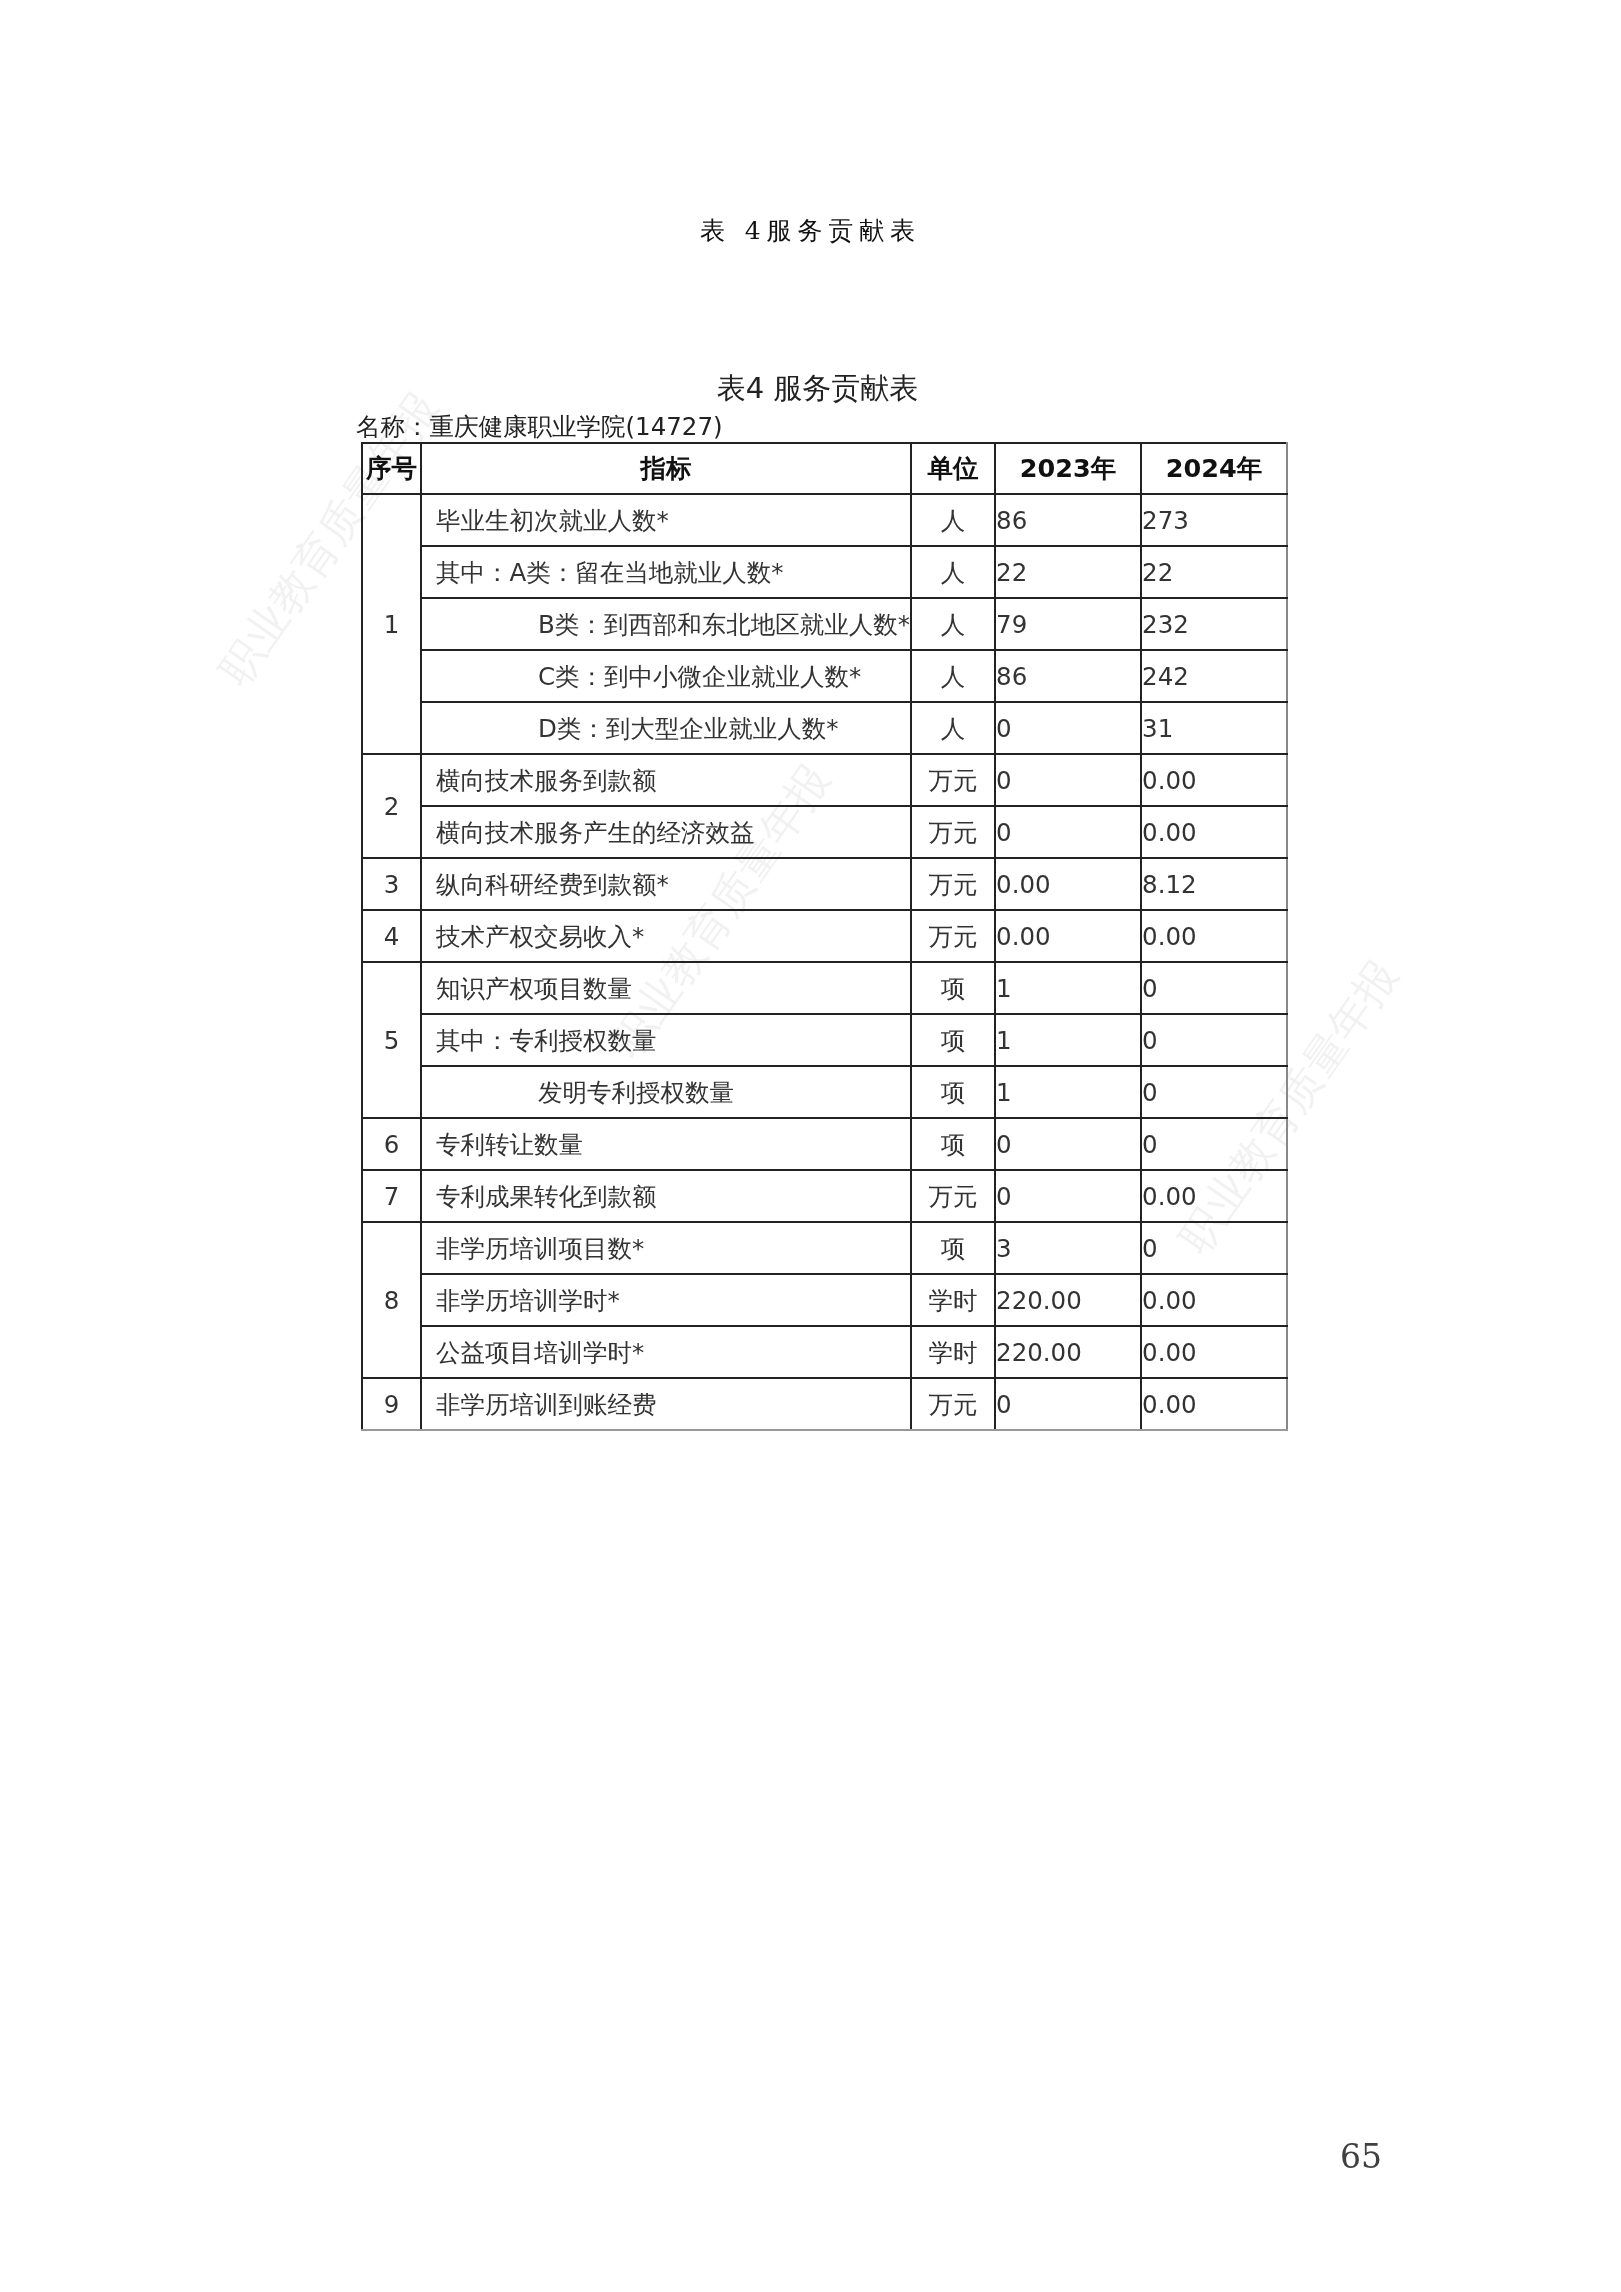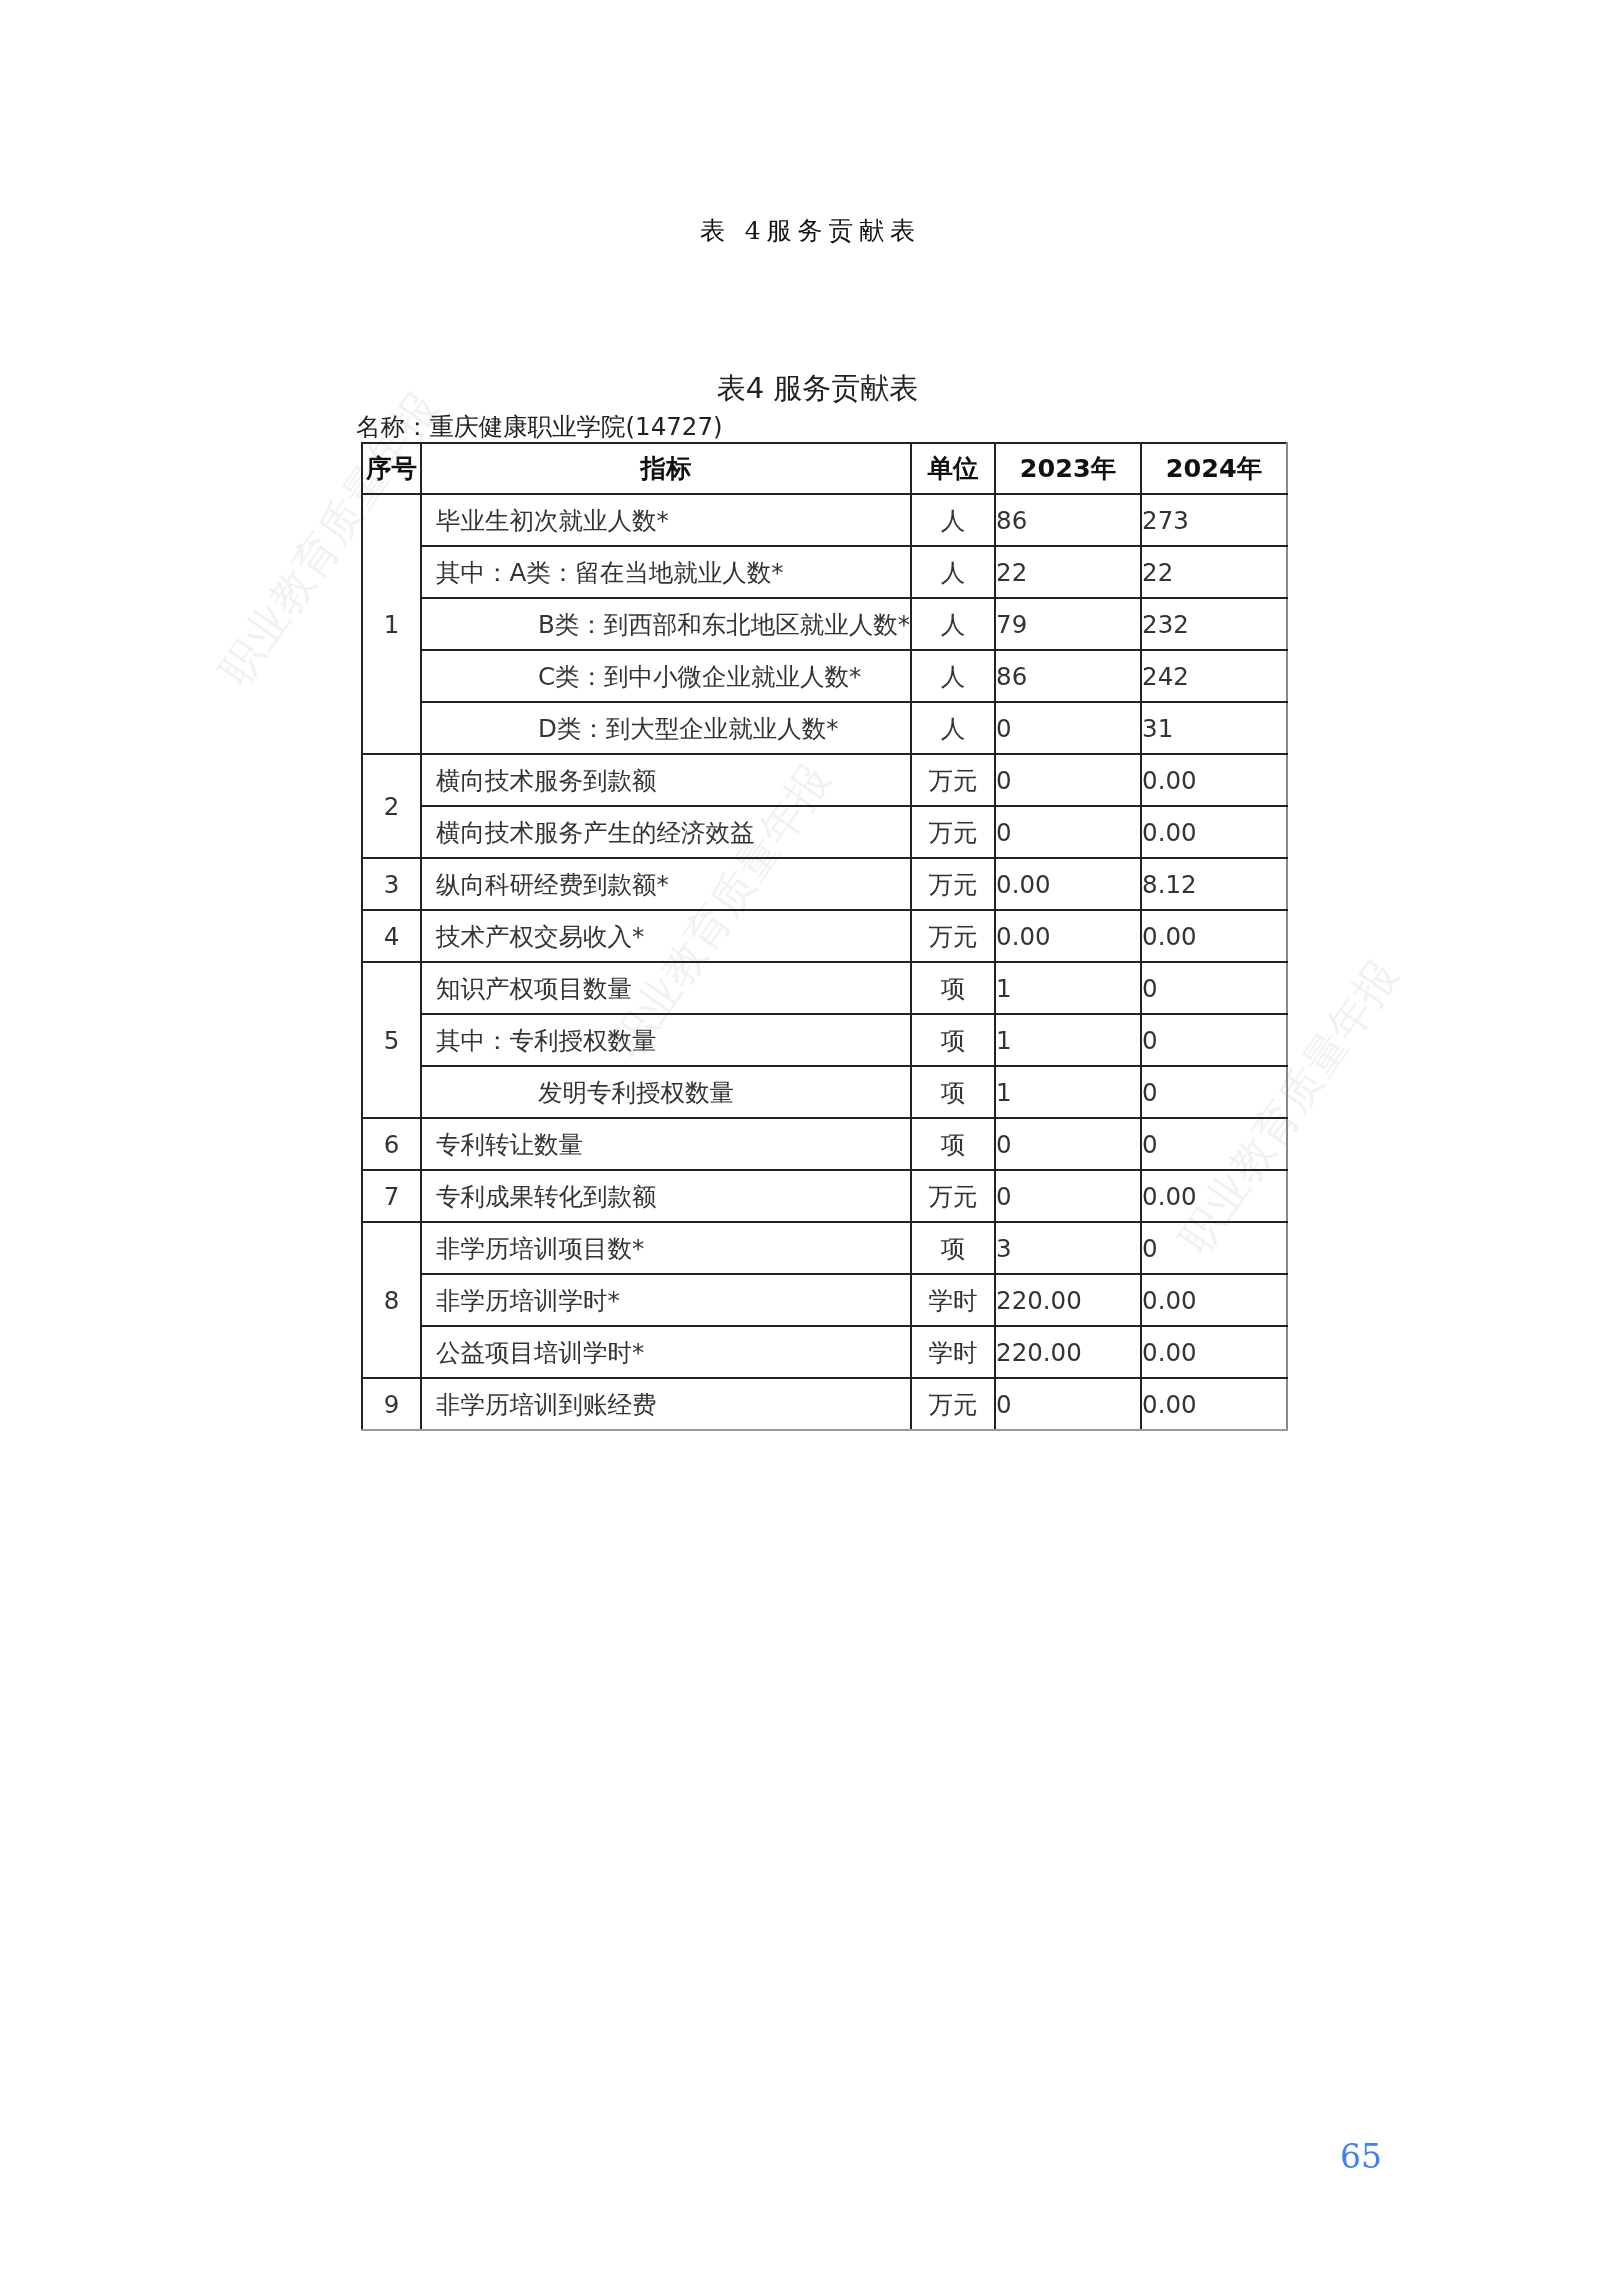--- a/index.html
+++ b/index.html
@@ -27,21 +27,21 @@
   table.data th { font-weight:bold; font-size:25.5px; color:#111; text-align:center; }
   table.data td.num { }
   table.data td.seq { text-align:center; }
   table.data td.ind { text-align:left; padding-left:14px; white-space:nowrap; }
   table.data td.ind.indent { padding-left:116px; }
   table.data td.unit { text-align:center; }
   table.data tr > *:last-child { border-right-color:#888; }
   table.data tr:last-child td { border-bottom-color:#999; }
   .page-num {
     position:absolute; left:1340px; top:2137px;
-    font-family:"DejaVu Serif", "Liberation Serif", serif; font-size:33px; color:#3b82f6;
+    font-family:"DejaVu Serif", "Liberation Serif", serif; font-size:33px; color:#404040;
   }
   .watermark {
     position:absolute; font-family:"DejaVu Serif", serif; font-size:43px; color:#000; opacity:0.05;
     transform:rotate(-55deg); white-space:nowrap; pointer-events:none;
   }
 </style>
 </head>
 <body>
 
 <div class="watermark" style="left:157px;top:510px;">职业教育质量年报</div>

